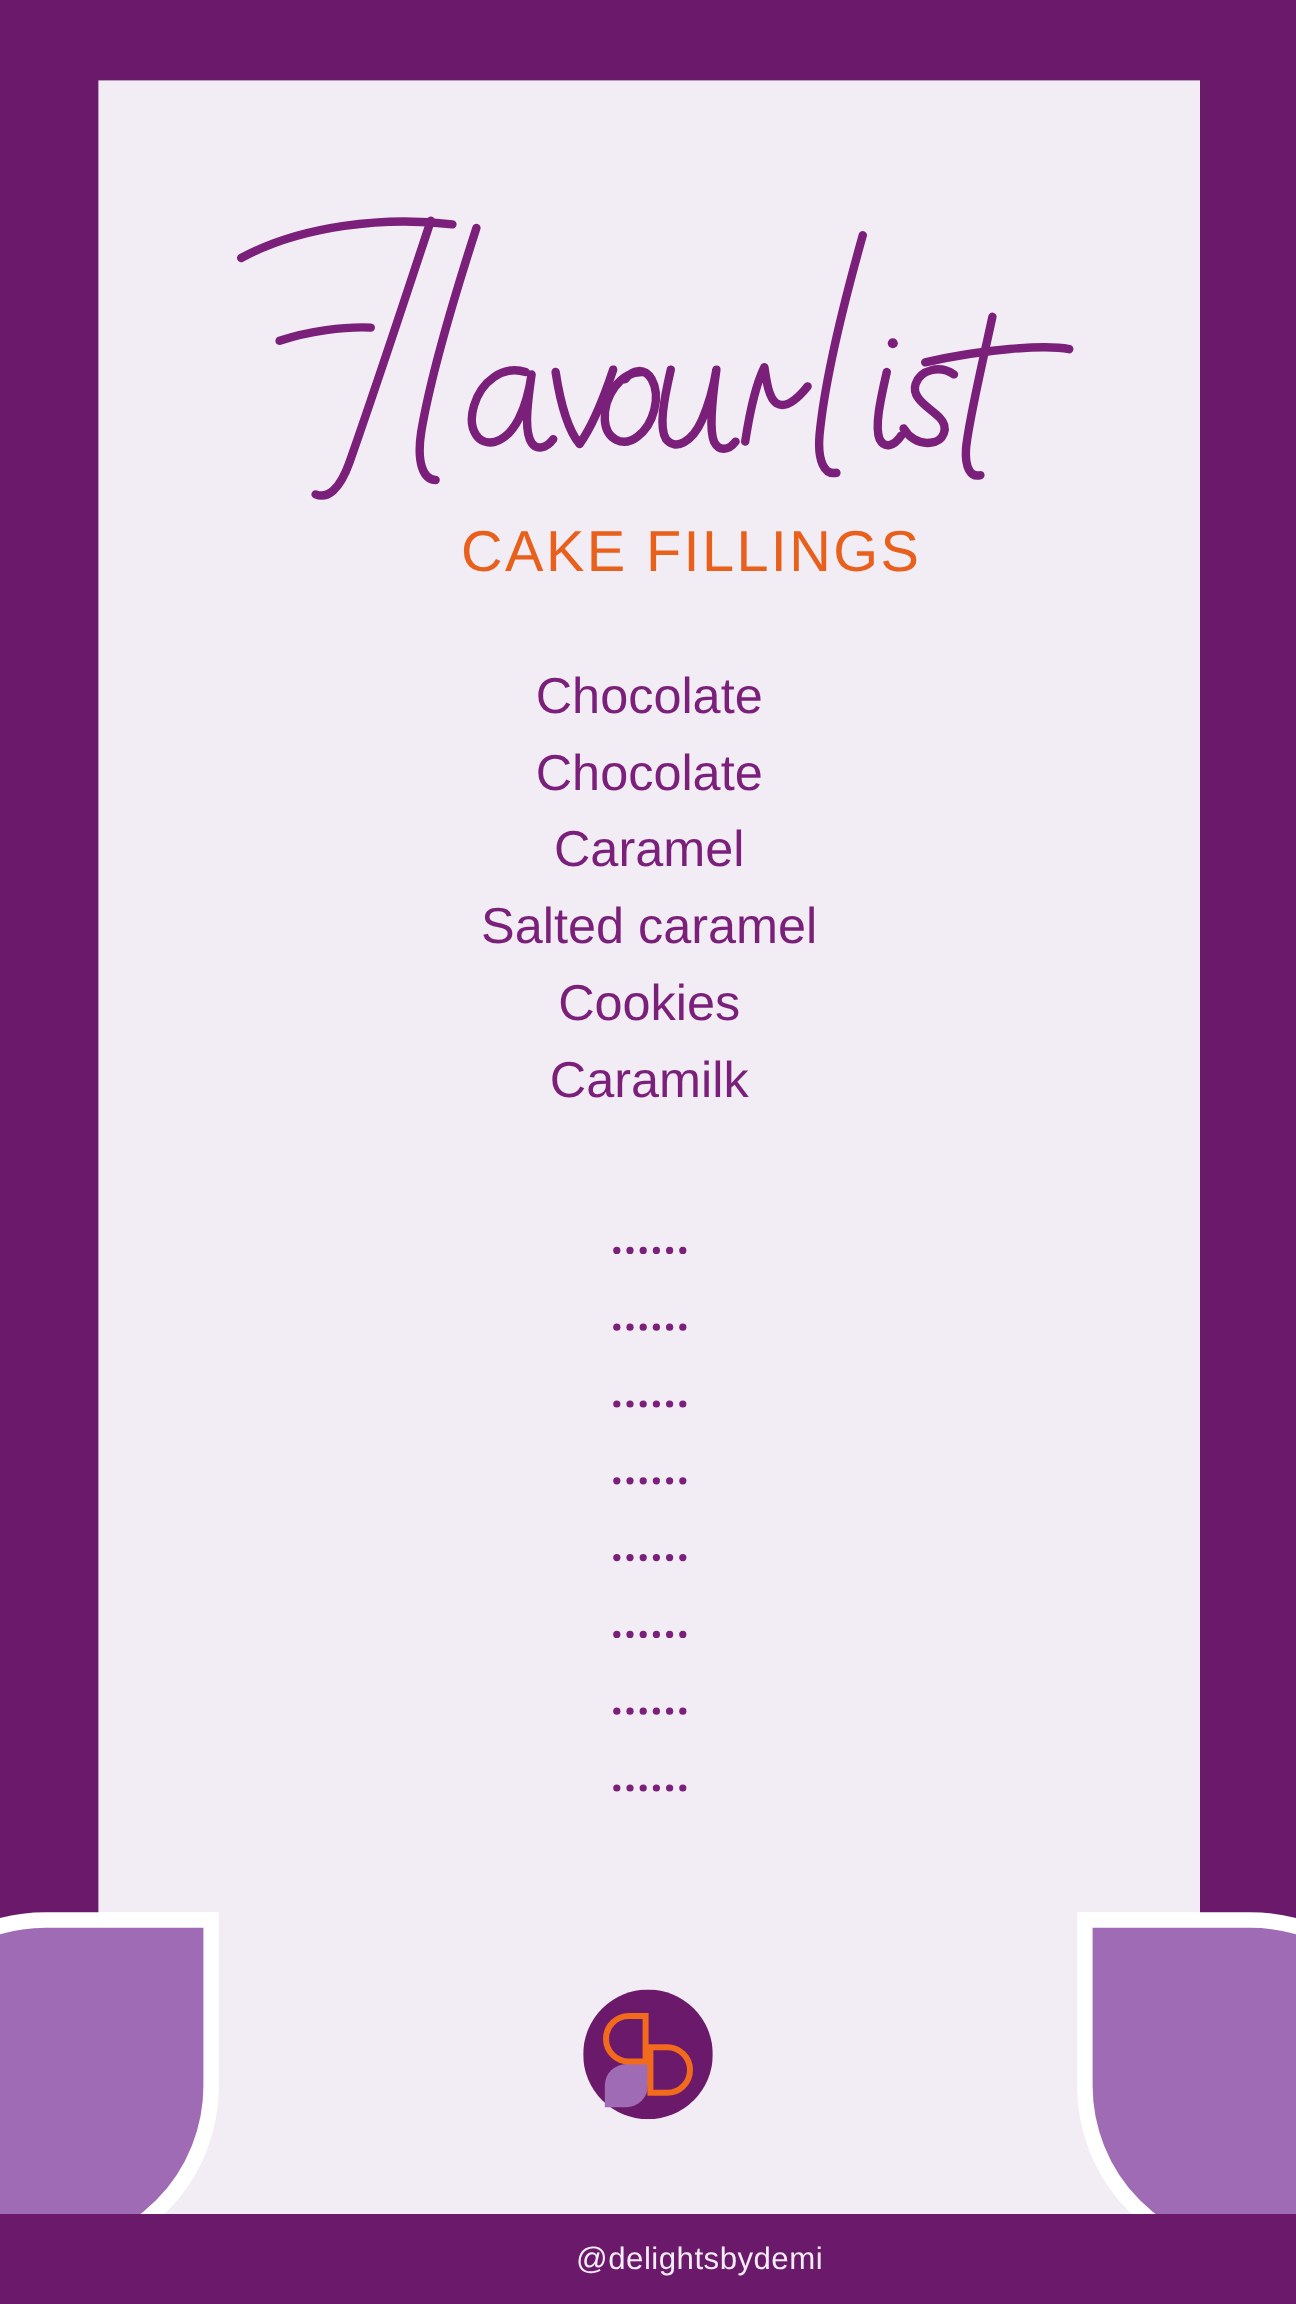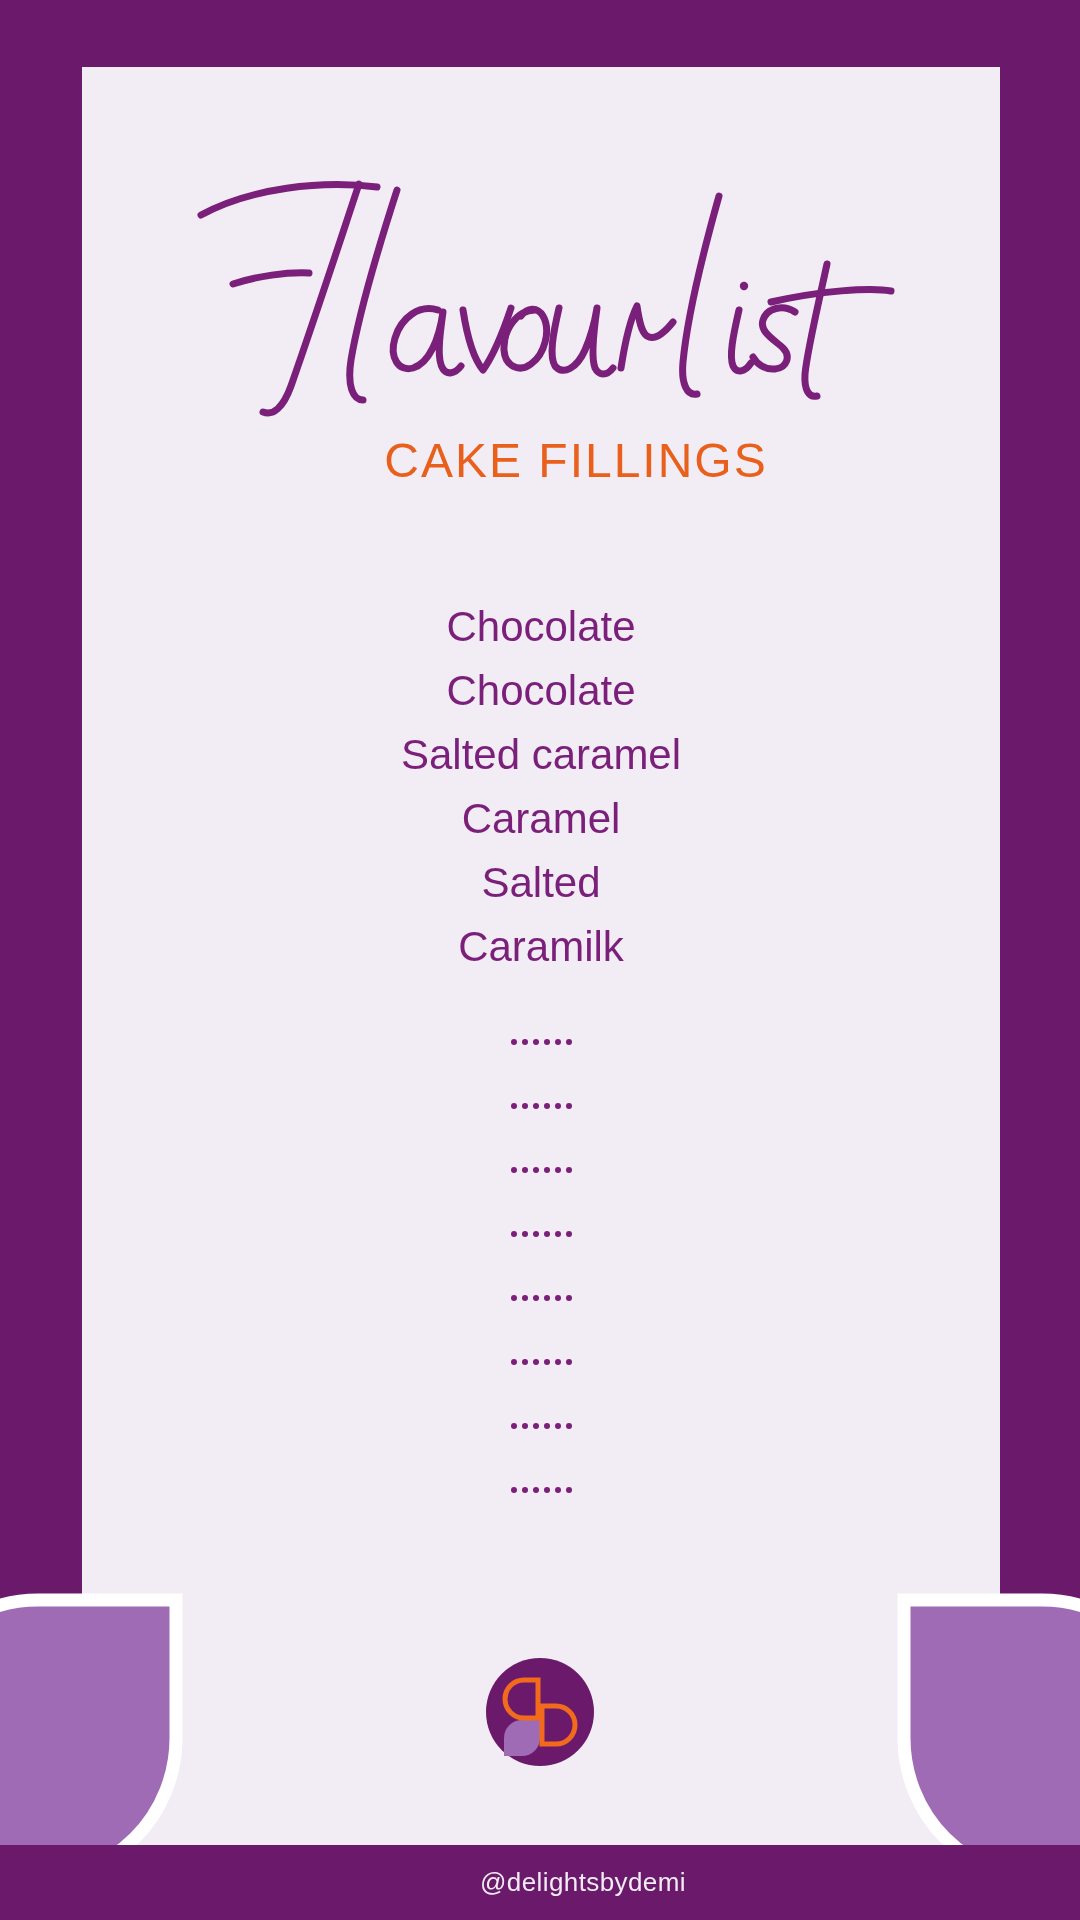--- a/index.html
+++ b/index.html
@@ -64,21 +64,20 @@
     line-height: 1;
   }
 
   
   .flavours {
     position: absolute;
     left: 82px;
     top: 548px;
     width: 918px;
     text-align: center;
-    margin-top: 47px;
   }
   .flavour {
     color: #7A1F7A;
     font-size: 42px;
     line-height: 64px;
     font-weight: 400;
     font-family: "Liberation Sans", sans-serif;
   }
 
   
@@ -186,23 +185,23 @@
         <path d="M580 142 C 628 131, 680 127, 700 131" stroke-width="7"></path>
       </g>
     </svg>
   </div>
 
   <div class="subtitle">CAKE FILLINGS</div>
 
   <div class="flavours">
     <div class="flavour">Chocolate</div>
     <div class="flavour">Chocolate</div>
+    <div class="flavour">Caramel</div>
     <div class="flavour">Salted caramel</div>
-    <div class="flavour">Caramel</div>
-    <div class="flavour">Salted</div>
+    <div class="flavour">Cookies</div>
     <div class="flavour">Caramilk</div>
   </div>
 
   <div class="blanks">
     <div class="blank-row">
         <span class="blank-dots">
           <i></i>
           <i></i>
           <i></i>
           <i></i>

